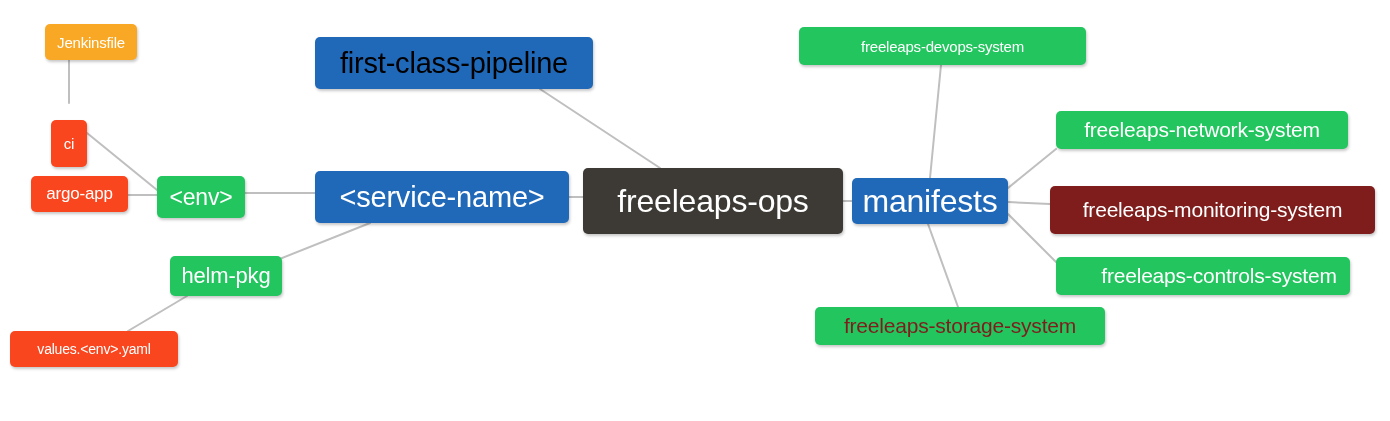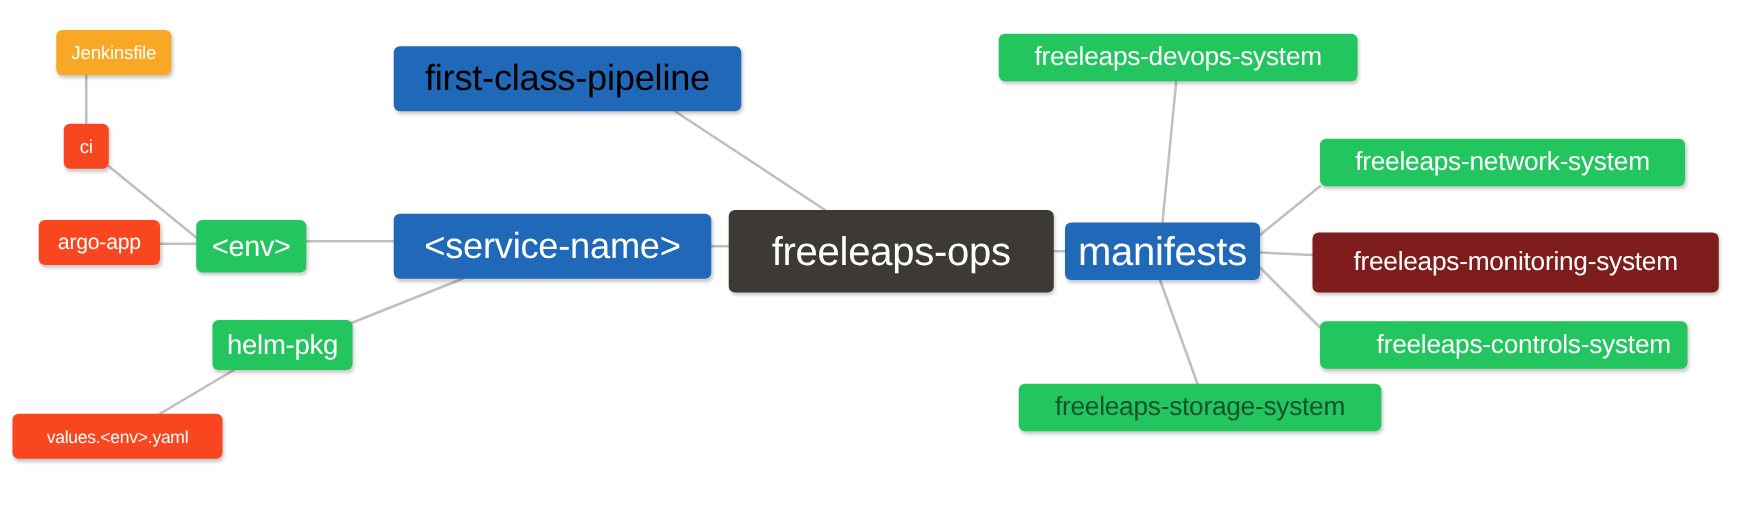--- a/index.html
+++ b/index.html
@@ -51,28 +51,28 @@
       <line x1="569" y1="197" x2="583" y2="197" stroke="#bfbfbf" stroke-width="2" stroke-linecap="round"></line>
       <line x1="843" y1="201" x2="852" y2="201" stroke="#bfbfbf" stroke-width="2" stroke-linecap="round"></line>
       <line x1="930" y1="178" x2="941" y2="65" stroke="#bfbfbf" stroke-width="2" stroke-linecap="round"></line>
       <line x1="1008" y1="188" x2="1056" y2="149" stroke="#bfbfbf" stroke-width="2" stroke-linecap="round"></line>
       <line x1="1008" y1="202" x2="1050" y2="204" stroke="#bfbfbf" stroke-width="2" stroke-linecap="round"></line>
       <line x1="1008" y1="214" x2="1056" y2="262" stroke="#bfbfbf" stroke-width="2" stroke-linecap="round"></line>
       <line x1="928" y1="224" x2="958" y2="307" stroke="#bfbfbf" stroke-width="2" stroke-linecap="round"></line>
     </svg>
   <div id="node-layer">
       <div class="node" style="left: 22px; top: 24px; width: 92px; height: 36px; background: rgb(249, 168, 37); color: rgb(255, 255, 255); font-size: 15px; margin-left: 23px;">Jenkinsfile</div>
-      <div class="node" style="left: 51px; top: 99px; width: 36px; height: 36px; background: rgb(249, 70, 30); color: rgb(255, 255, 255); font-size: 15px;">ci</div>
+      <div class="node" style="left: 51px; top: 120px; width: 36px; height: 47px; background: rgb(249, 70, 30); color: rgb(255, 255, 255); font-size: 15px;">ci</div>
       <div class="node" style="left: 31px; top: 176px; width: 97px; height: 36px; background: rgb(249, 70, 30); color: rgb(255, 255, 255); font-size: 17px;">argo-app</div>
       <div class="node" style="left: 157px; top: 176px; width: 88px; height: 42px; background: rgb(34, 197, 94); color: rgb(255, 255, 255); font-size: 23px;">&lt;env&gt;</div>
       <div class="node" style="left: 150px; top: 256px; width: 112px; height: 40px; background: rgb(34, 197, 94); color: rgb(255, 255, 255); font-size: 22px; margin-left: 20px;">helm-pkg</div>
       <div class="node" style="left: 10px; top: 331px; width: 168px; height: 36px; background: rgb(249, 70, 30); color: rgb(255, 255, 255); font-size: 14px;">values.&lt;env&gt;.yaml</div>
       <div class="node" style="left: 315px; top: 37px; width: 278px; height: 52px; background: rgb(32, 104, 184); color: #000000; font-size: 29px;">first-class-pipeline</div>
       <div class="node" style="left: 315px; top: 171px; width: 254px; height: 52px; background: rgb(32, 104, 184); color: rgb(255, 255, 255); font-size: 29px; text-align: right;">&lt;service-name&gt;</div>
       <div class="node" style="left: 583px; top: 168px; width: 260px; height: 66px; background: rgb(61, 57, 53); color: rgb(255, 255, 255); font-size: 32px;">freeleaps-ops</div>
       <div class="node" style="left: 852px; top: 178px; width: 156px; height: 46px; background: rgb(32, 104, 184); color: rgb(255, 255, 255); font-size: 32px;">manifests</div>
-      <div class="node" style="left: 799px; top: 27px; width: 287px; height: 38px; background: rgb(34, 197, 94); color: rgb(255, 255, 255); font-size: 21px;">freeleaps-devops-system</div>
+      <div class="node" style="left: 799px; top: 27px; width: 287px; height: 38px; background: rgb(34, 197, 94); color: rgb(255, 255, 255); font-size: 15px;">freeleaps-devops-system</div>
       <div class="node" style="left: 1056px; top: 111px; width: 292px; height: 38px; background: rgb(34, 197, 94); color: rgb(255, 255, 255); font-size: 21px;">freeleaps-network-system</div>
       <div class="node" style="left: 1050px; top: 186px; width: 325px; height: 48px; background: #7f1d1d; color: rgb(255, 255, 255); font-size: 21px;">freeleaps-monitoring-system</div>
       <div class="node" style="left: 1056px; top: 257px; width: 294px; height: 38px; background: rgb(34, 197, 94); color: rgb(255, 255, 255); font-size: 21px; padding-left: 32px;">freeleaps-controls-system</div>
-      <div class="node" style="left: 815px; top: 307px; width: 290px; height: 38px; background: rgb(34, 197, 94); color: #14532d; font-size: 21px;">freeleaps-storage-system</div>
+      <div class="node" style="left: 815px; top: 307px; width: 290px; height: 38px; background: rgb(34, 197, 94); color: #7f1d1d; font-size: 21px;">freeleaps-storage-system</div>
     </div>
 </div>
 
 </body></html>

